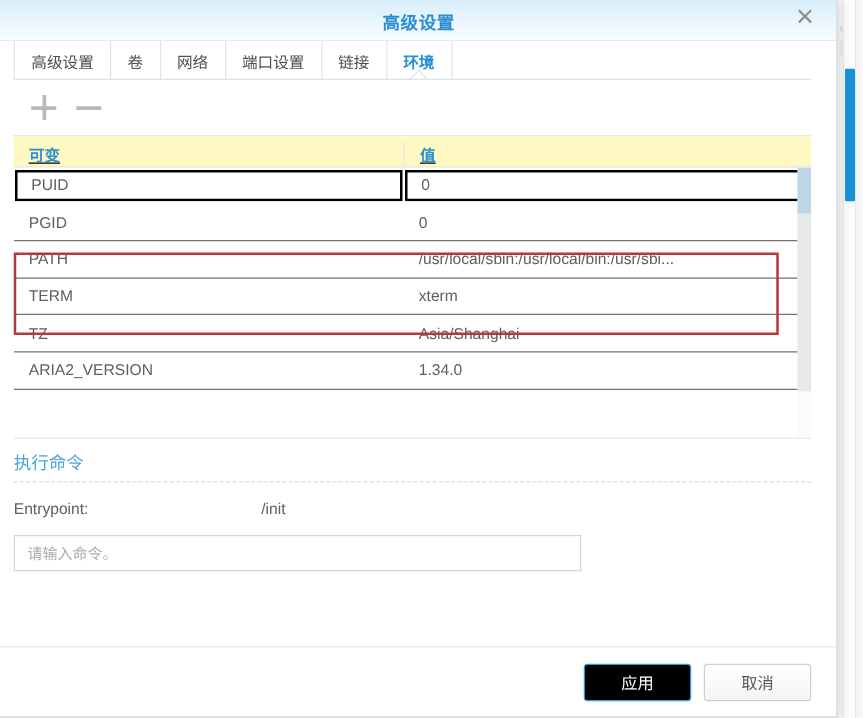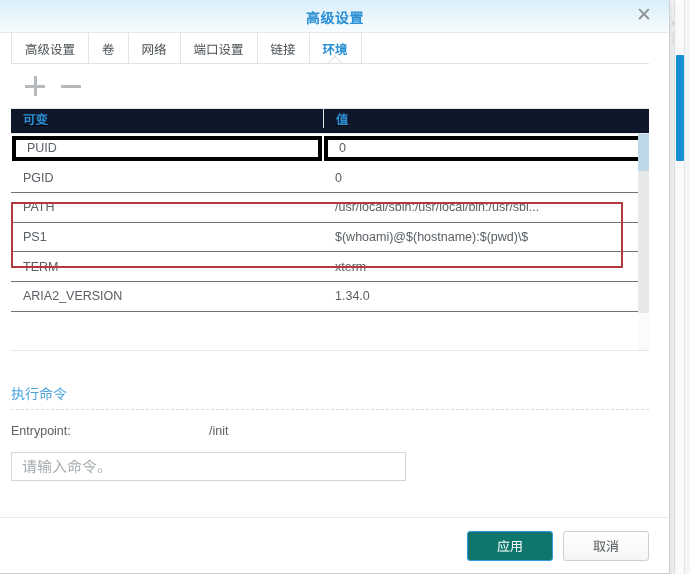--- a/index.html
+++ b/index.html
@@ -185,23 +185,23 @@
   #env-table {
     position: relative;
     border: 1px solid #e4e6e8;
     border-left: none;
     border-right: none;
     background: #ffffff;
   }
   #env-header {
     display: flex;
     height: 24px;
-    align-items: flex-start;
+    align-items: flex-end;
     border-bottom: 1px solid #e4e6e8;
-    background: #0f172a;
+    background: #fef9c3;
     text-decoration: underline;
   }
   .col-name  { width: 312px; box-sizing: border-box; padding-left: 12px; }
   .col-value { flex: 1; box-sizing: border-box; padding-left: 12px; }
   #env-header .col-name,
   #env-header .col-value {
     font-size: 12.5px;
     color: #2b8fd4;
     font-weight: bold;
   }
@@ -227,21 +227,21 @@
     white-space: nowrap;
     text-overflow: ellipsis;
   }
   .env-row.editing {
     border-bottom: 1px solid transparent;
     padding: 0;
   }
   .env-row.editing .cell-input {
     height: 25px;
     box-sizing: border-box;
-    border: 4px solid #000000;
+    border: 2px solid #000000;
     background: #ffffff;
     display: flex;
     align-items: center;
     padding-left: 11px;
     font-size: 12.5px;
     color: #5a6065;
     margin: 0 1px;
   }
   .env-row.editing .col-name  { padding-left: 0; width: 312px; }
   .env-row.editing .col-value { padding-left: 0; }
@@ -279,48 +279,48 @@
     top: 138px;
     width: 612px;
     height: 66px;
     border: 2px solid #b4393f;
     box-sizing: border-box;
     pointer-events: none;
     z-index: 20;
   }
 
   
-  #cmd-section { margin-top: 32px; }
+  #cmd-section { margin-top: 8px; }
   #cmd-heading {
     font-size: 14px;
     color: #4ba4dd;
     padding-bottom: 6px;
     border-bottom: 1px dashed #d8dbdd;
   }
   .field-row {
     display: flex;
     align-items: center;
     margin-top: 14px;
     font-size: 12.5px;
     color: #5a6065;
   }
   .field-label {
     width: 198px;
     box-sizing: border-box;
     flex-shrink: 0;
   }
   .field-static { color: #5a6065; }
   .field-input {
-    width: 395px;
+    width: 454px;
     height: 29px;
     box-sizing: border-box;
     border: 1px solid #d3d6d8;
     background: #ffffff;
     padding: 0 10px;
-    font-size: 15px;
+    font-size: 12px;
     color: #5a6065;
     font-family: "Liberation Sans", "DejaVu Sans", sans-serif;
   }
   .field-input::placeholder { color: #a9aeb2; }
 
   
   #dialog-footer {
     position: absolute;
     left: 0;
     right: 0;
@@ -339,21 +339,21 @@
     min-width: 86px;
     height: 30px;
     border-radius: 3px;
     font-size: 13px;
     cursor: pointer;
     box-sizing: border-box;
     border: 1px solid transparent;
     font-family: "Liberation Sans", "DejaVu Sans", sans-serif;
   }
   .btn.primary {
-    background: #0f766e;
+    background: #000000;
     border-color: #2f9bdd;
     color: #ffffff;
   }
   .btn.secondary {
     background: linear-gradient(to bottom, #ffffff, #f4f5f6);
     border-color: #ccd0d3;
     color: #55595d;
     font-family: Liberation Serif, serif;
   }
 </style>
@@ -430,31 +430,31 @@
         <div class="env-row">
           <div class="col-name">PGID</div>
           <div class="col-value">0</div>
         </div>
 
         <div class="env-row">
           <div class="col-name">PATH</div>
           <div class="col-value">/usr/local/sbin:/usr/local/bin:/usr/sbi...</div>
         </div>
 
-        <div class="env-row">
-          <div class="col-name">PS1</div>
-          <div class="col-value">$(whoami)@$(hostname):$(pwd)\$</div>
-        </div>
 
 
         <div class="env-row">
           <div class="col-name">TERM</div>
           <div class="col-value">xterm</div>
         </div>
 
+        <div class="env-row">
+          <div class="col-name">TZ</div>
+          <div class="col-value">Asia/Shanghai</div>
+        </div>
 
         <div class="env-row">
           <div class="col-name">ARIA2_VERSION</div>
           <div class="col-value">1.34.0</div>
         </div>
 
         <div id="table-scrollbar">
           <div id="table-scroll-thumb"></div>
           <div id="table-scroll-rest"></div>
         </div>

